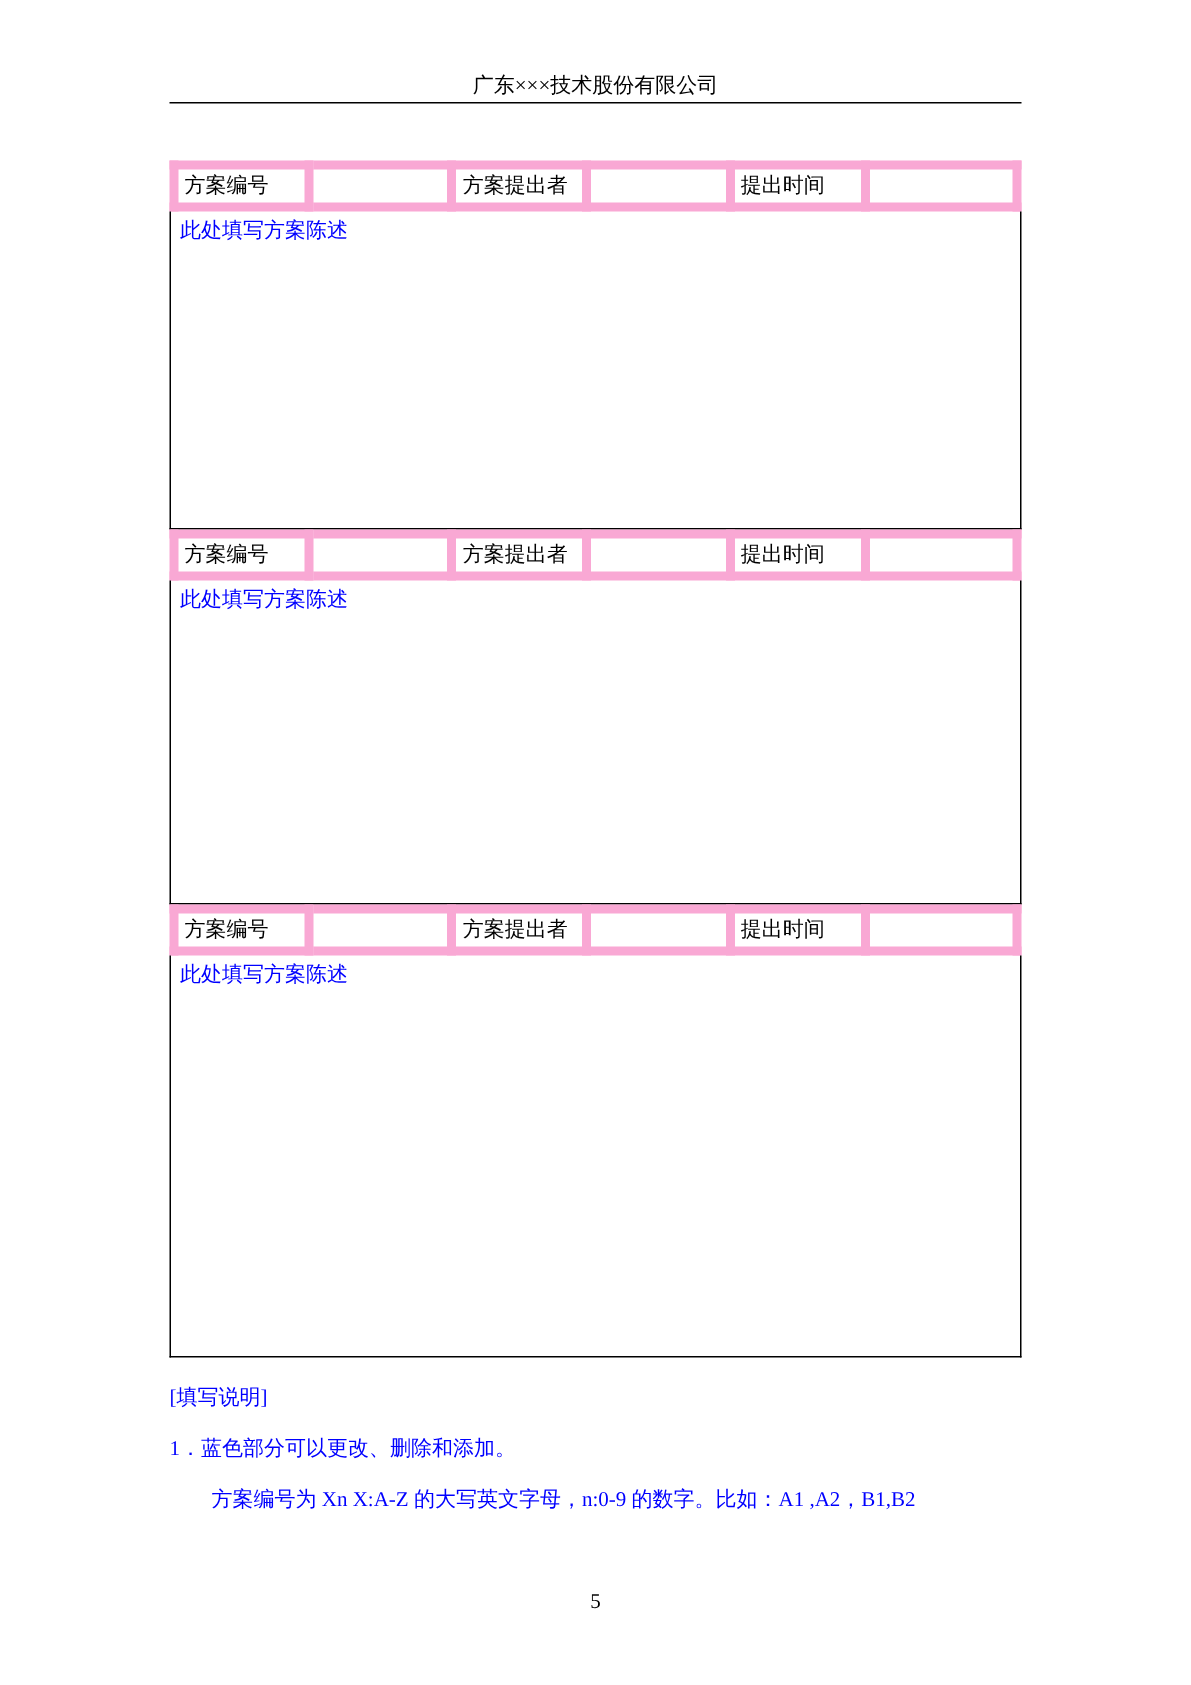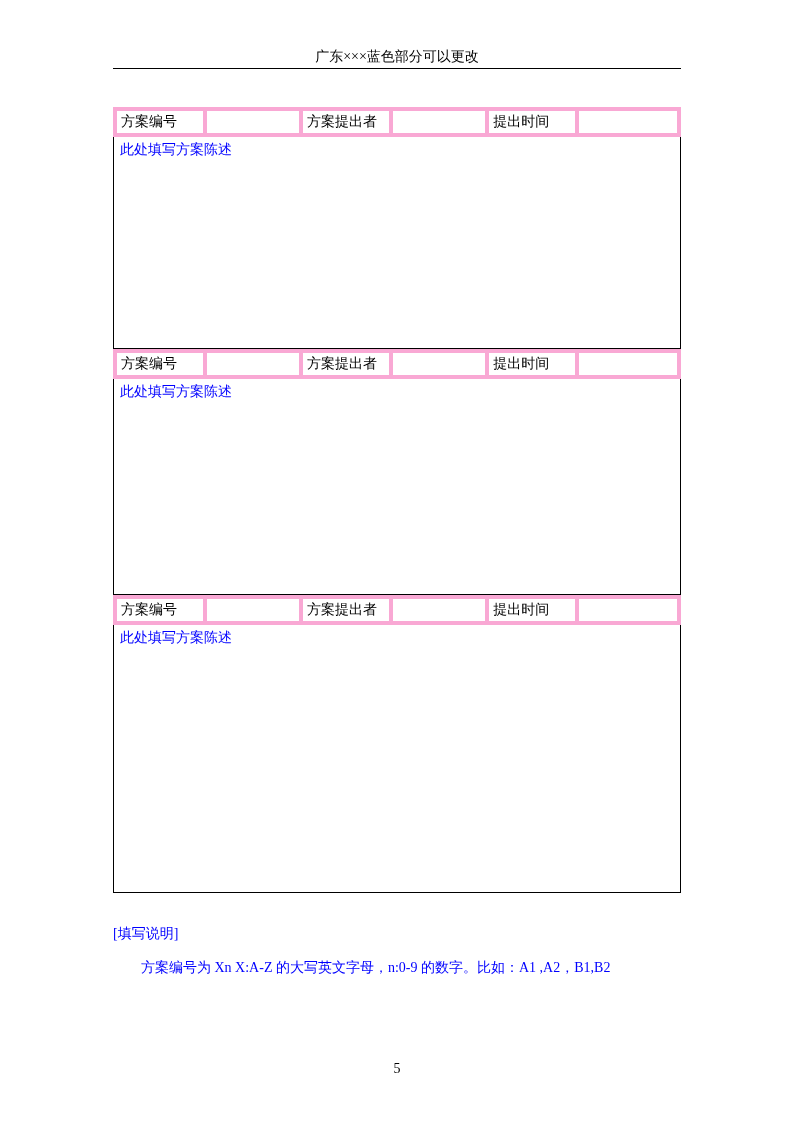--- a/index.html
+++ b/index.html
@@ -41,21 +41,21 @@
   }
   .plan-block {
     margin-bottom: 0;
   }
   table.plan {
     width: 100%;
     border-collapse: collapse;
     table-layout: fixed;
   }
   table.plan td {
-    border: 4px solid #f9a8d4;
+    border: 6px solid #f9a8d4;
     padding: 2px 4px;
     font-size: 14px;
     height: 20px;
     vertical-align: middle;
   }
   table.plan .label-cell {
     text-align: left;
   }
   table.plan .value-cell {
     text-align: left;
@@ -64,42 +64,42 @@
     border: 1px solid #000;
     border-top: none;
     padding: 4px 6px;
     font-size: 14px;
     color: #0000FF;
   }
   .plan-body.h-short { height: 212px; }
   .plan-body.h-med   { height: 216px; }
   .plan-body.h-tall  { height: 268px; }
   .notes {
-    margin-top: 32px;
+    margin-top: 18px;
     font-size: 14px;
     color: #0000FF;
   }
   .notes .note-line { margin-bottom: 16px; }
   .notes .indent { padding-left: 28px; }
   .page-num {
     position: absolute;
     bottom: 46px;
     left: 0; right: 0;
     text-align: center;
     font-size: 14px;
     color: #000;
   }
 </style>
 </head>
 <body>
 
 <div class="page">
 
   <div class="header">
-    <span>广东×××蓝色部分可以更改</span>
+    <span>广东×××技术股份有限公司</span>
   </div>
 
 
 
   <div class="plan-block">
     <table class="plan">
       <colgroup>
         <col style="width:16%">
           <col style="width:17%">
         <col style="width:16%">
@@ -164,18 +164,19 @@
         <td class="label-cell">提出时间</td>
         <td class="value-cell"></td>
       </tr>
     </tbody>
       </table>
     <div class="plan-body h-tall">此处填写方案陈述</div>
   </div>
 
   <div class="notes">
     <div class="note-line">[填写说明]</div>
+    <div class="note-line">1．蓝色部分可以更改、删除和添加。</div>
     <div class="note-line indent">方案编号为 Xn X:A-Z 的大写英文字母，n:0-9 的数字。比如：A1 ,A2，B1,B2</div>
   </div>
 
 </div>
 
 <div class="page-num">5</div>
 
 </body></html>

